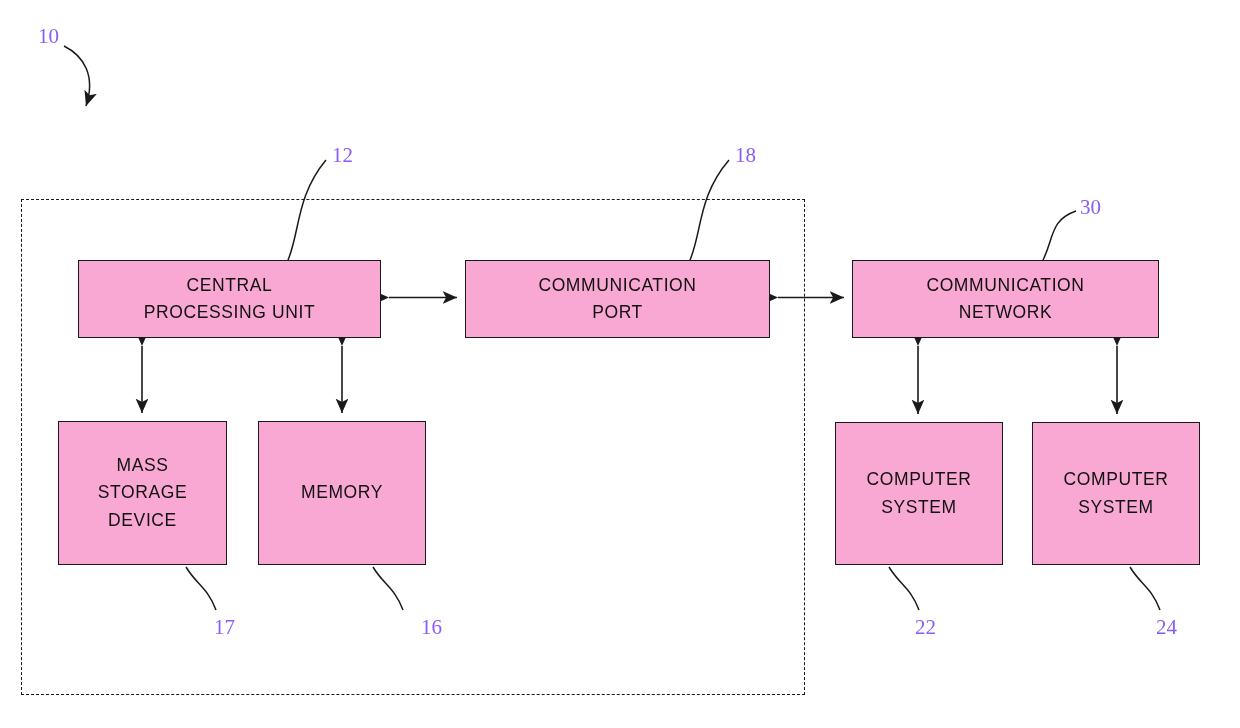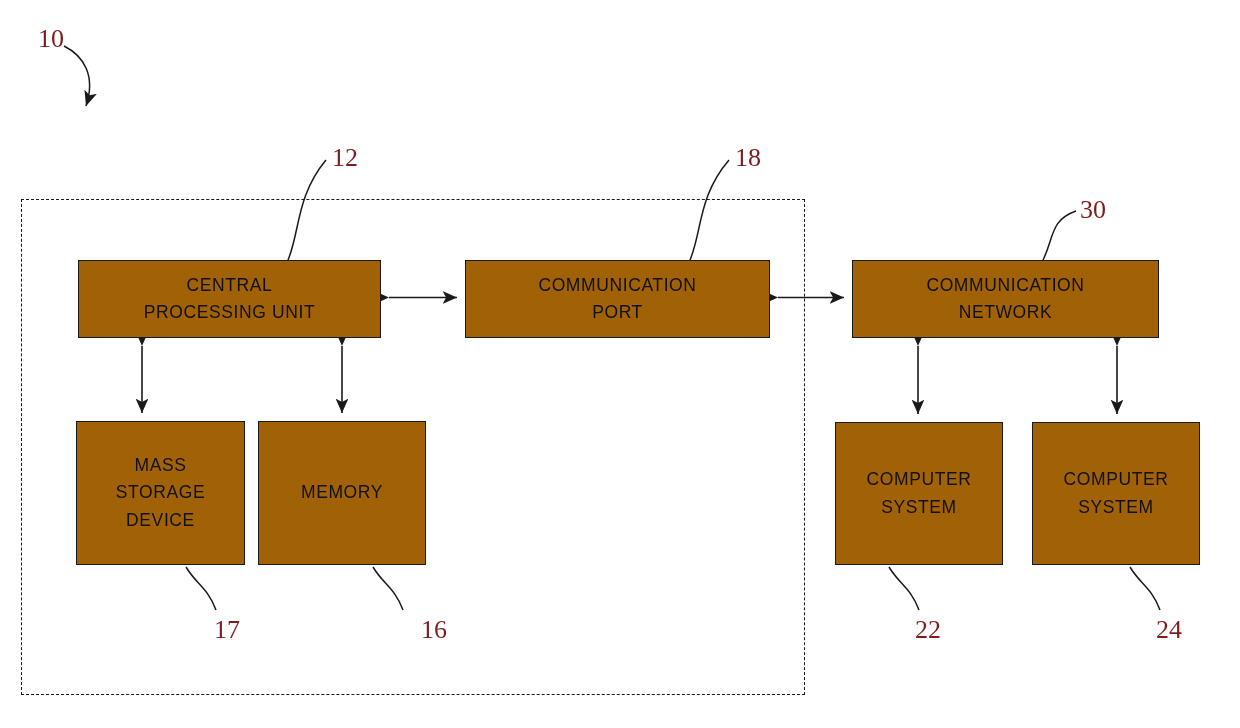--- a/index.html
+++ b/index.html
@@ -20,43 +20,43 @@
   #figure svg.layer {
     position: absolute;
     left: 0;
     top: 0;
     width: 1240px;
     height: 728px;
   }
   .blk {
     position: absolute;
     border: 1.6px solid #1a1a1a;
-    background: #a16207;
+    background: #f9a8d4;
     box-sizing: border-box;
     display: flex;
     flex-direction: column;
     align-items: center;
     justify-content: center;
     text-align: center;
     color: #111111;
     font-family: "Liberation Sans", sans-serif;
     font-size: 17.5px;
     letter-spacing: 0.6px;
     line-height: 1.55;
     z-index: 3;
   }
   .blk .ln {
     display: block;
     white-space: nowrap;
   }
   .refnum {
     position: absolute;
     font-family: "Liberation Serif", serif;
-    font-size: 26px;
-    color: #7f1d1d;
+    font-size: 21px;
+    color: #8b5cf6;
     z-index: 4;
     white-space: nowrap;
   }
   .dashed-boundary {
     position: absolute;
     left: 21px;
     top: 199px;
     width: 784px;
     height: 496px;
     border: 1.7px dashed #1a1a1a;
@@ -147,21 +147,21 @@
   <div class="blk" style="left:465px; top:260px; width:305px; height:78px;">
     <span class="ln">COMMUNICATION</span>
     <span class="ln">PORT</span>
   </div>
 
   <div class="blk" style="left:852px; top:260px; width:307px; height:78px;">
     <span class="ln">COMMUNICATION</span>
     <span class="ln">NETWORK</span>
   </div>
 
-  <div class="blk" style="left:76px; top:421px; width:169px; height:144px;">
+  <div class="blk" style="left:58px; top:421px; width:169px; height:144px;">
     <span class="ln">MASS</span>
     <span class="ln">STORAGE</span>
     <span class="ln">DEVICE</span>
   </div>
 
   <div class="blk" style="left:258px; top:421px; width:168px; height:144px;text-align:right;">
     <span class="ln">MEMORY</span>
   </div>
 
   <div class="blk" style="left:835px; top:422px; width:168px; height:143px;">

